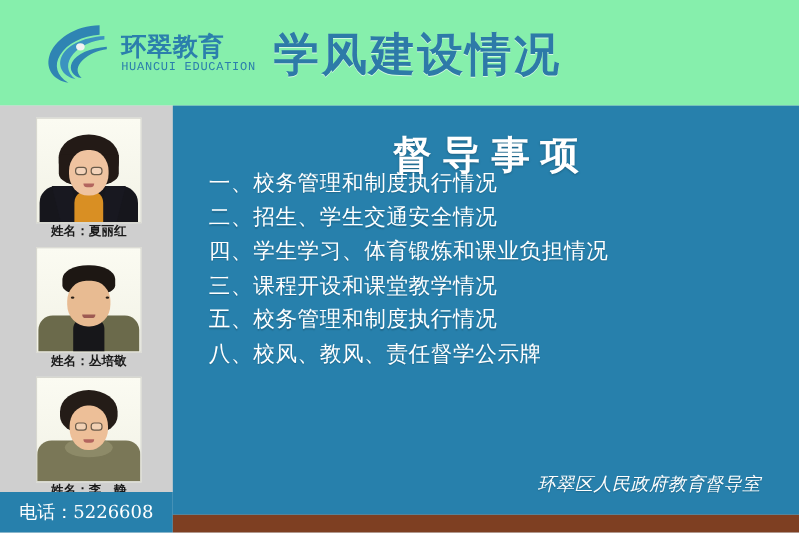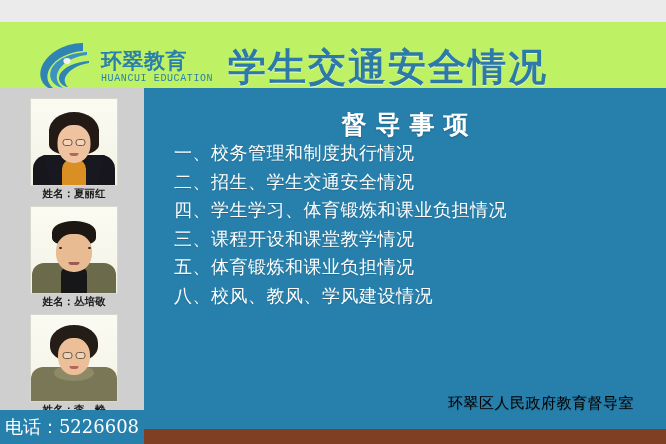--- a/index.html
+++ b/index.html
@@ -13,22 +13,21 @@
   
   #board {
     position:absolute; left:0; top:0; width:666px; height:444px;
     background:#ebebeb;
     overflow:hidden;
   }
 
   
   #header {
     position:absolute; left:0; top:0; width:666px; height:88px;
-    background:#bef264;
-    margin-top:22px;
+    background:#86efac;
   }
   #logo-block {
     position:absolute; left:33px; top:16px;
     width:180px; height:58px;
     display:flex; align-items:center;
   }
   #logo-mark {
     width:62px; height:56px; flex:0 0 auto; position:relative;
   }
   #logo-text-wrap {
@@ -120,45 +119,45 @@
     background:#2780ac;
   }
   #blue-left-strip {
     position:absolute; left:0; top:410px;
     width:144px; height:34px;
     background:#2780ac;
   }
   #phone {
     position:absolute; left:0; top:410px; width:144px; height:34px;
     line-height:34px; text-align:center;
-    color:#ffffff; font-size:18px; white-space:nowrap;
+    color:#ffffff; font-size:15px; white-space:nowrap;
     font-family:"DejaVu Serif","Liberation Serif",serif;
   }
 
   #section-title {
     position:absolute; left:0; top:20px; width:522px;
     text-align:center;
-    font-size:25px; font-weight:bold; color:#ffffff;
+    font-size:32px; font-weight:bold; color:#ffffff;
     letter-spacing:9px; text-indent:9px;
     text-shadow:0 1px 2px rgba(0,0,0,.25);
   }
 
   #item-list {
     position:absolute; left:30px; top:51px; width:492px;
   }
   .item {
     color:#ffffff; font-size:18px; line-height:28.5px;
     white-space:nowrap; letter-spacing:0.5px;
     text-shadow:0 1px 1px rgba(0,0,0,.18);
   }
 
   #signature {
     position:absolute; right:32px; bottom:16px;
-    color:#000000; font-size:15px; white-space:nowrap;
-    letter-spacing:0.5px; text-shadow:0 1px 1px rgba(0,0,0,.2);
+    color:#ffffff; font-size:15px; white-space:nowrap;
+    letter-spacing:0.5px; text-shadow:0 1px 1px rgba(0,0,0,.2);font-style:italic;
   }
 
   
   #bottom-bar {
     position:absolute; left:144px; top:429px;
     width:522px; height:15px;
     background:#7e3f22;
   }
 </style>
 </head>
@@ -176,21 +175,21 @@
           <path d="M56 22 C42 23 31 28 27 35 C24 41 28 47 35 48 C30 43 31 38 36 33 C41 28 49 25 56 24 Z" fill="#2f84b3"></path>
           <ellipse cx="34" cy="22" rx="3.6" ry="3" fill="#f2f2f2"></ellipse>
         </svg>
       </div>
       <div id="logo-text-wrap">
         <div id="logo-cn">环翠教育</div>
         <div id="logo-en">HUANCUI EDUCATION</div>
       </div>
     </div>
 
-    <div id="main-title">学生交通安全情况</div>
+    <div id="main-title">学风建设情况</div>
   </div>
 
   <div id="left-col">
 
     <div class="person" id="p1">
       <div class="photo">
         <div class="bg-wall"></div>
         <div class="body"></div>
           <div class="collar-l"></div>
           <div class="collar-r"></div>
@@ -244,22 +243,22 @@
 
   <div id="blue-panel">
 
     <div id="section-title">督导事项</div>
 
     <div id="item-list">
       <div class="item">一、校务管理和制度执行情况</div>
       <div class="item">二、招生、学生交通安全情况</div>
       <div class="item">四、学生学习、体育锻炼和课业负担情况</div>
       <div class="item">三、课程开设和课堂教学情况</div>
-      <div class="item">五、体育锻炼和课业负担情况</div>
-      <div class="item">八、校风、教风、学风建设情况</div>
+      <div class="item">五、校务管理和制度执行情况</div>
+      <div class="item">八、校风、教风、责任督学公示牌</div>
     </div>
 
     <div id="signature">环翠区人民政府教育督导室</div>
   </div>
 
   <div id="blue-left-strip"></div>
   <div id="phone">电话：5226608</div>
 
   <div id="bottom-bar"></div>
 

